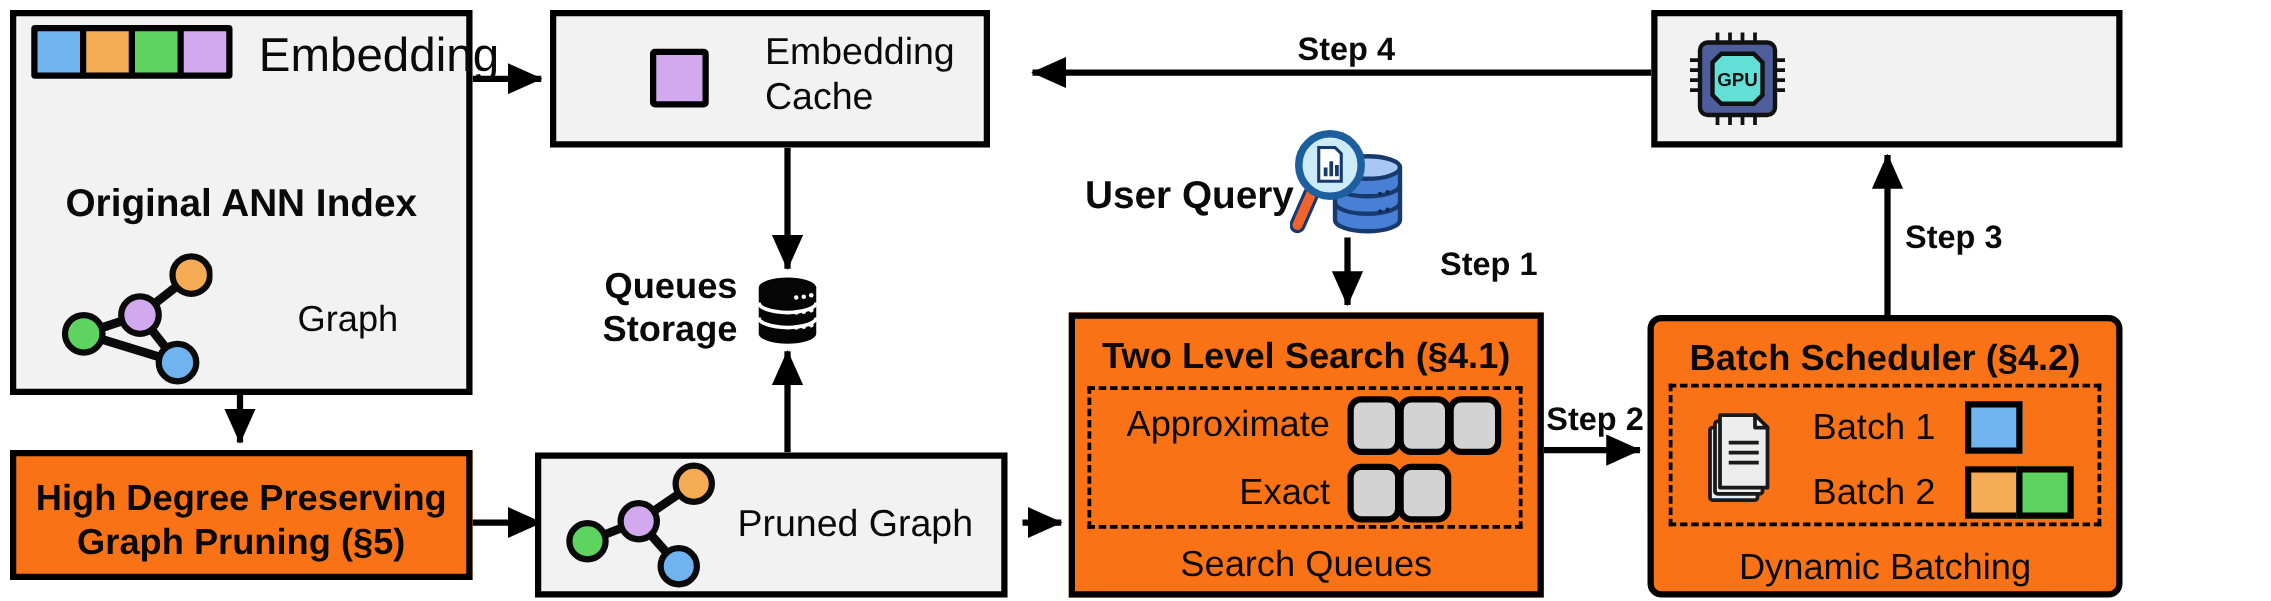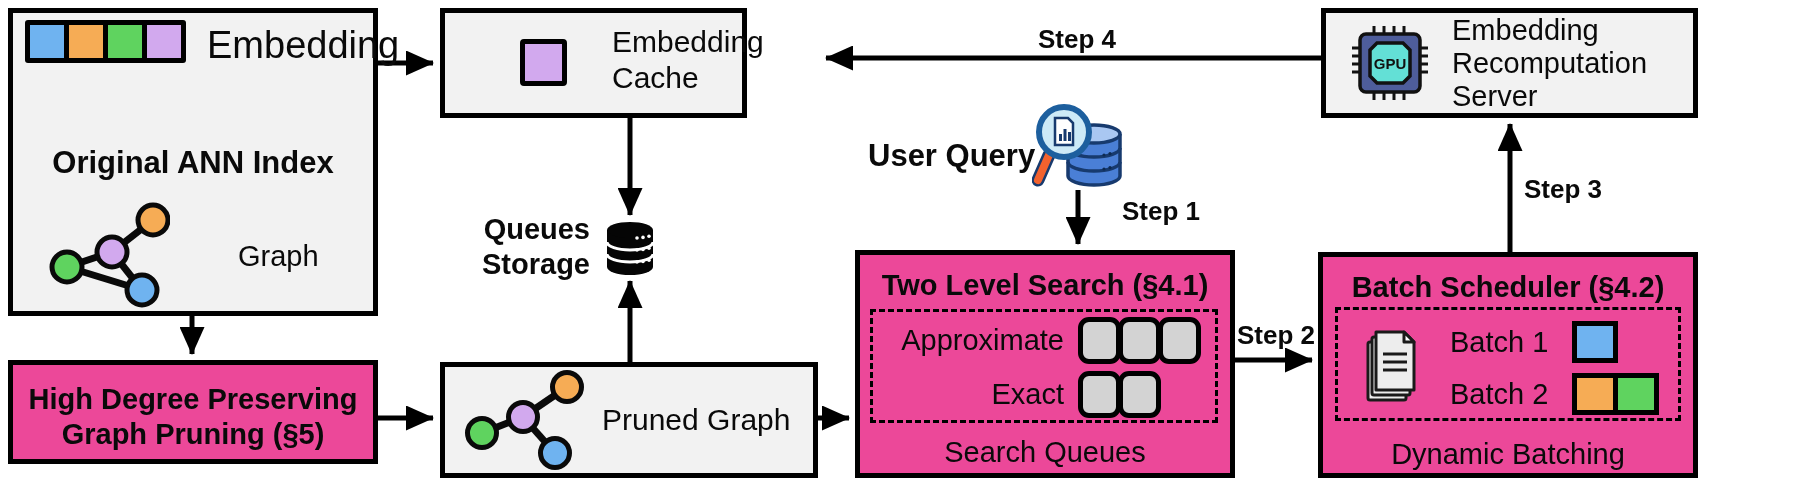--- a/index.html
+++ b/index.html
@@ -3,21 +3,21 @@
 <meta charset="utf-8">
 <style>
   html,body{margin:0;padding:0;background:#ffffff;}
   .canvas{
     position:relative; width:1817px; height:481px; background:#ffffff;
     font-family:"Liberation Sans","DejaVu Sans",sans-serif; color:#0a0a0a;
     overflow:hidden;
   }
   .box{position:absolute; border:5px solid #000; box-sizing:border-box; z-index:2;}
   .light{background:#f2f2f2;}
-  .dark{background:#ec4899;}
+  .dark{background:#f97316;}
   .abs{position:absolute;}
   .arrow-layer{position:absolute; left:0; top:0; z-index:1;}
   .step-label{position:absolute; z-index:3; font-weight:bold; font-size:26px; white-space:nowrap;}
   .t-title{font-weight:bold; font-size:31px; text-align:center; width:100%;}
   .t-sec-title{font-weight:bold; font-size:29px; text-align:center; width:100%; white-space:nowrap;}
   .t-plain{font-size:29px;}
   .dashed{position:absolute; border:3px dashed #000; box-sizing:border-box;}
   
   .emb-strip{position:absolute; display:flex; gap:5px; background:#000; padding:5px; border-radius:3px;}
   .emb-sq{width:34px; height:33px;}
@@ -56,21 +56,21 @@
       <line x1="630" y1="362" x2="630" y2="281" marker-end="url(#ah)"></line>
       <line x1="630" y1="118" x2="630" y2="215" marker-end="url(#ah)"></line>
       <line x1="1078" y1="190" x2="1078" y2="244" marker-end="url(#ah)"></line>
       <line x1="1235" y1="360" x2="1312" y2="360" marker-end="url(#ah)"></line>
       <line x1="1510" y1="252" x2="1510" y2="124" marker-end="url(#ah)"></line>
       <line x1="1321" y1="58" x2="826" y2="58" marker-end="url(#ah)"></line>
     </g>
   </svg>
 
   <div class="step-label" style="left:1038px; top:24px;">Step 4</div>
-  <div class="step-label" style="left:1122px; top:196px;">Step 1</div>
+  <div class="step-label" style="left:1152px; top:196px;">Step 1</div>
   <div class="step-label" style="left:1237px; top:320px;">Step 2</div>
   <div class="step-label" style="left:1524px; top:174px;">Step 3</div>
 
   <div class="box light" style="left:8px; top:8px; width:370px; height:308px;">
     <div class="emb-strip" style="left:12px; top:7px;">
       <div class="emb-sq c-blue"></div>
       <div class="emb-sq c-orange"></div>
       <div class="emb-sq c-green"></div>
       <div class="emb-sq c-purple"></div>
     </div>
@@ -86,21 +86,21 @@
       <g stroke="#0a0a0a" stroke-width="5">
         <circle cx="118" cy="42" r="15" fill="#f6ac55"></circle>
         <circle cx="77" cy="74" r="15" fill="#d2a9ee"></circle>
         <circle cx="32" cy="89" r="15" fill="#5fd35f"></circle>
         <circle cx="107" cy="112" r="15" fill="#6fb3f0"></circle>
       </g>
     </svg>
     <div class="abs t-plain" style="left:225px; top:227px;">Graph</div>
   </div>
 
-  <div class="box light" style="left:440px; top:8px; width:307px; height:110px;">
+  <div class="box light" style="left:440px; top:8px; width:352px; height:110px;">
     <div class="abs c-purple" style="left:75px; top:26px; width:37px; height:37px; border:5px solid #000; border-radius:4px;"></div>
     <div class="abs" style="left:167px; top:11px; width:180px; font-size:30px; line-height:36px;">Embedding Cache</div>
   </div>
 
   <div class="abs" style="left:458px; top:212px; width:132px; text-align:right; font-weight:bold; font-size:29px; line-height:35px; z-index:3;">Queues Storage</div>
   <svg class="abs" style="left:604px; top:221px; z-index:3;" width="52" height="56" viewBox="0 0 52 56">
     <path d="M3,9 v37 a23,8 0 0 0 46,0 v-37" fill="#050505"></path>
     <ellipse cx="26" cy="9" rx="23" ry="8" fill="#050505"></ellipse>
     <path d="M3,21 a23,8 0 0 0 46,0" fill="none" stroke="#fff" stroke-width="3"></path>
     <path d="M3,33 a23,8 0 0 0 46,0" fill="none" stroke="#fff" stroke-width="3"></path>
@@ -161,31 +161,30 @@
           <line x1="6" y1="52" x2="14" y2="52"></line>
         <line x1="74" y1="28" x2="82" y2="28"></line>
           <line x1="74" y1="36" x2="82" y2="36"></line>
         <line x1="74" y1="44" x2="82" y2="44"></line>
           <line x1="74" y1="52" x2="82" y2="52"></line>
       </g>
       <rect x="14" y="14" width="60" height="58" rx="6" fill="#4e5d9b" stroke="#111" stroke-width="3.5"></rect>
       <path d="M31,23 h26 l7,7 v26 l-7,7 h-26 l-7,-7 v-26 z" fill="#63e0d6" stroke="#111" stroke-width="3.5"></path>
       <text x="44" y="49" text-anchor="middle" font-size="15" font-weight="bold" fill="#111">GPU</text>
     </svg>
-    <div class="abs" style="left:126px; top:1px; width:245px; font-size:29px; line-height:33px;">Embedding Recomputation Server</div>
   </div>
 
   <div class="box dark" style="left:8px; top:360px; width:370px; height:104px;">
     <div class="abs" style="left:0; top:17px; width:100%; text-align:center; font-weight:bold; font-size:29px; line-height:35px;">
       <span style="display:block;">High Degree Preserving</span>
       <span style="display:block;">Graph Pruning (§5)</span>
     </div>
   </div>
 
-  <div class="box light" style="left:440px; top:362px; width:378px; height:116px;padding-left:28px;">
+  <div class="box light" style="left:428px; top:362px; width:378px; height:116px;padding-left:28px;">
     <svg class="abs" style="left:17px; top:1px;" width="125" height="104" viewBox="0 0 125 104">
       <g stroke="#0a0a0a" stroke-width="7">
         <line x1="105" y1="19" x2="61" y2="49"></line>
         <line x1="61" y1="49" x2="20" y2="65"></line>
         <line x1="61" y1="49" x2="93" y2="85"></line>
       </g>
       <g stroke="#0a0a0a" stroke-width="5">
         <circle cx="105" cy="19" r="14.5" fill="#f6ac55"></circle>
         <circle cx="61" cy="49" r="14.5" fill="#d2a9ee"></circle>
         <circle cx="20" cy="65" r="14.5" fill="#5fd35f"></circle>
@@ -210,21 +209,21 @@
         <div class="qrow-label">Exact</div>
         <div class="qsq-box">
           <div class="qsq"></div>
           <div class="qsq"></div>
         </div>
       </div>
     </div>
     <div class="footer-label" style="top:181px;">Search Queues</div>
   </div>
 
-  <div class="box dark" style="left:1318px; top:252px; width:380px; height:226px;">
+  <div class="box dark" style="left:1318px; top:252px; width:380px; height:226px;border-radius:11px;">
     <div class="abs t-sec-title" style="left:0; top:14px;">Batch Scheduler (§4.2)</div>
     <div class="dashed" style="left:12px; top:50px; width:346px; height:114px;">
       <svg class="abs" style="left:24px; top:18px;" width="60" height="80" viewBox="0 0 60 80">
         <g fill="#ededed" stroke="#1a1a1a" stroke-width="3" stroke-linejoin="round">
           <rect x="6" y="14" width="38" height="58" rx="2"></rect>
           <rect x="10" y="9" width="38" height="58" rx="2"></rect>
           <path d="M14,4 h28 l10,10 v48 h-38 z"></path>
           <path d="M42,4 v10 h10 z" fill="#ffffff"></path>
         </g>
         <g stroke="#1a1a1a" stroke-width="3">

